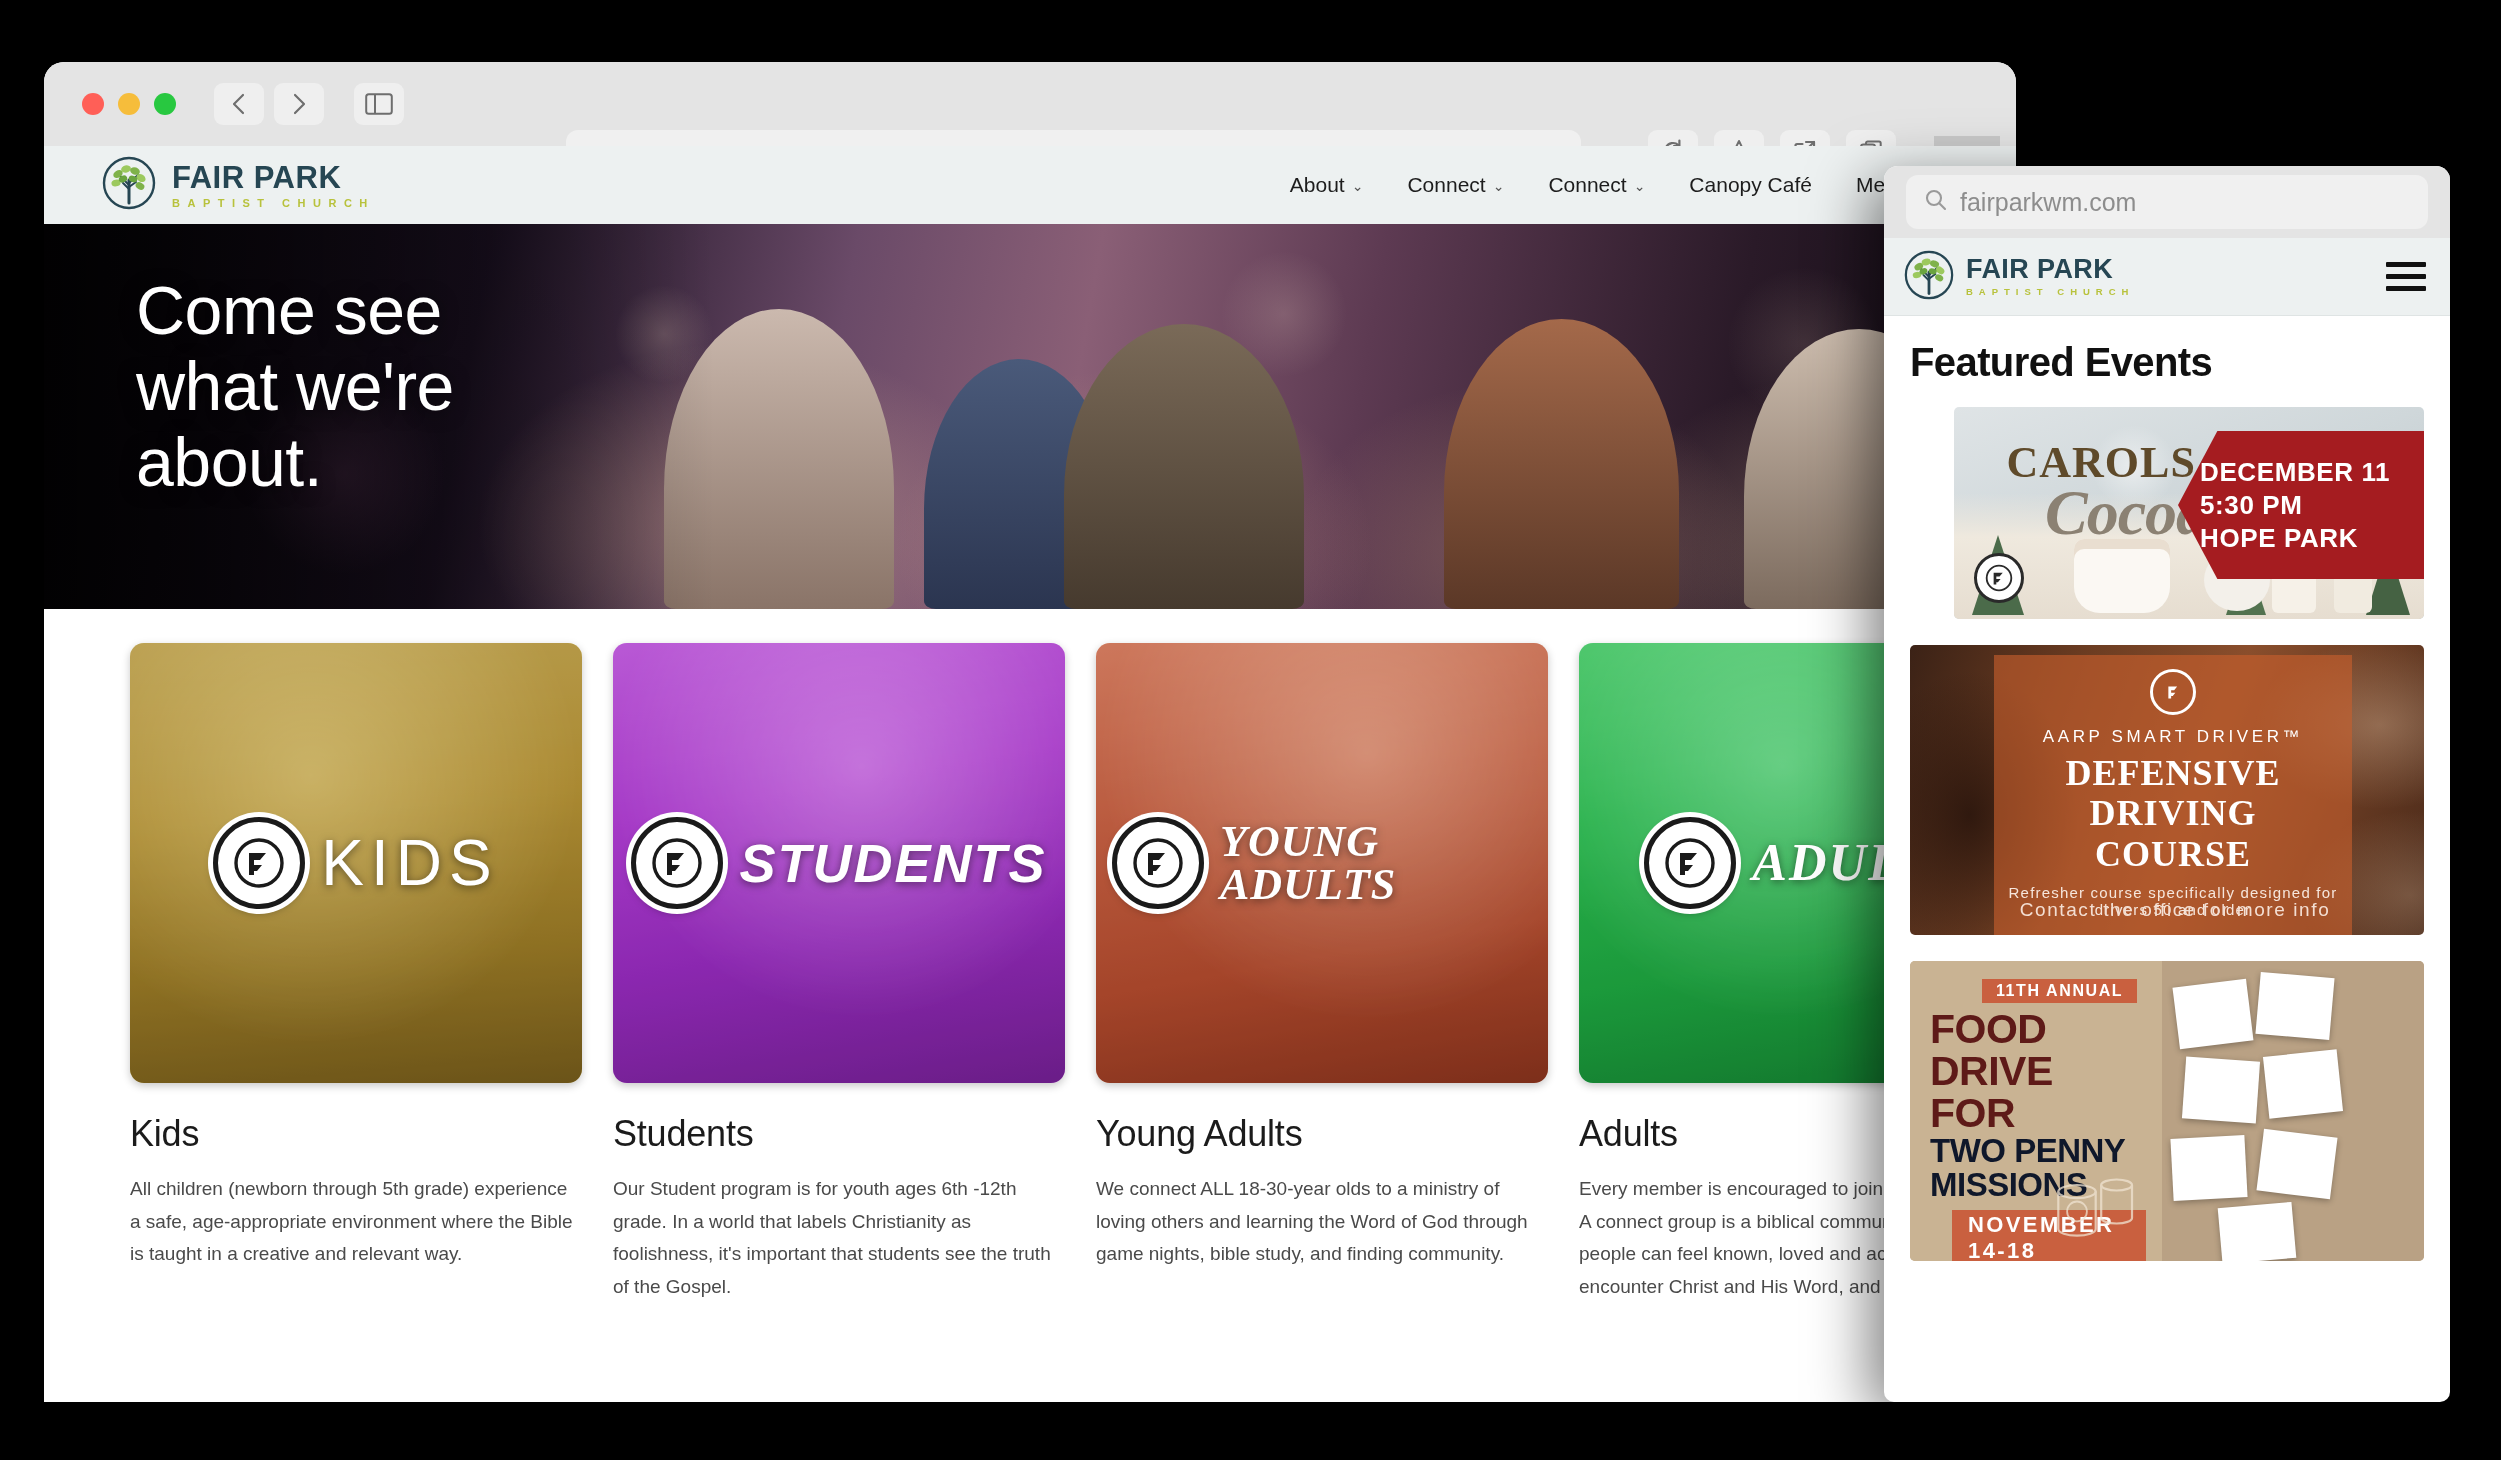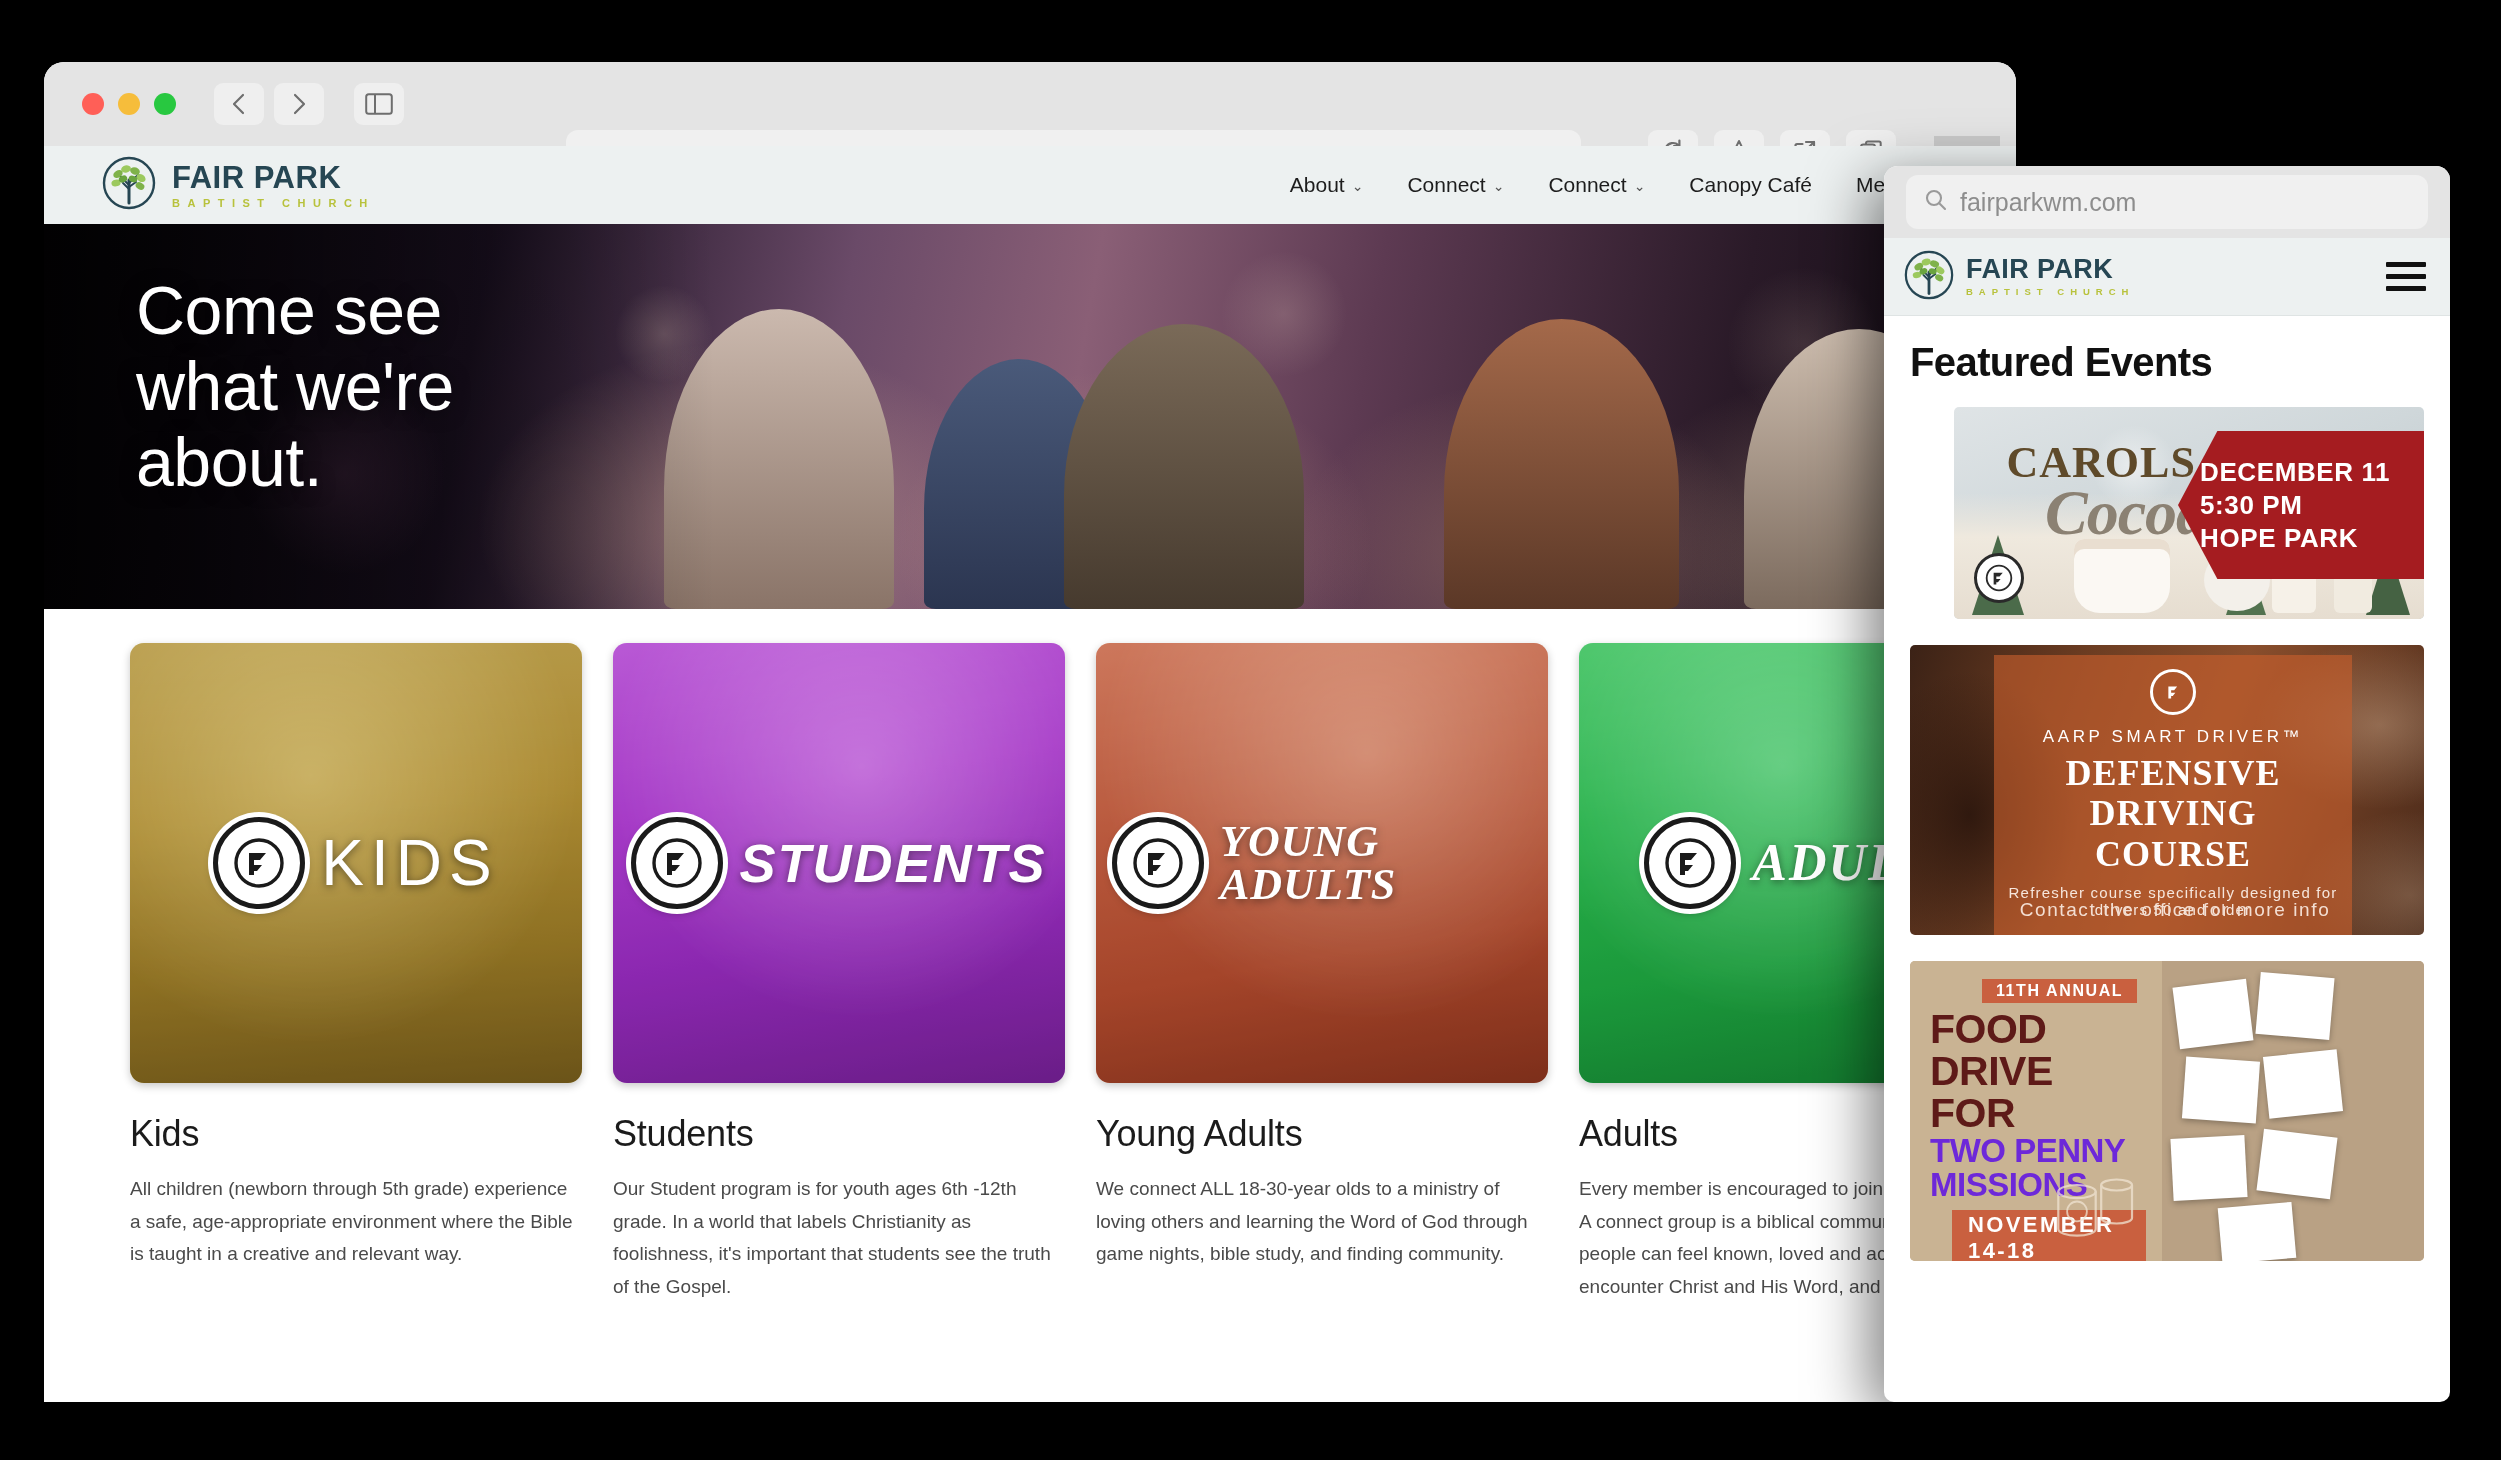--- a/index.html
+++ b/index.html
@@ -283,21 +283,21 @@
   }
 
   
   .evt-food { height: 300px; position: relative; background: #c7b293; display: flex; }
   .food-left { width: 252px; position: relative; background: #c9b393; padding: 18px 16px 0 20px; }
   .food-annual {
     display: inline-block; background: #c9603f; color: #fff; font-size: 16px; font-weight: 700;
     letter-spacing: 1.6px; padding: 3px 14px; margin-left: 52px;
   }
   .food-t1 { font-size: 41px; font-weight: 700; color: #5e1a18; letter-spacing: -.5px; line-height: 1.02; margin-top: 6px; }
-  .food-t2 { font-size: 33px; font-weight: 700; color: #6d28d9; letter-spacing: -.5px; line-height: 1.02; }
+  .food-t2 { font-size: 33px; font-weight: 700; color: #0f172a; letter-spacing: -.5px; line-height: 1.02; }
   .food-date {
     display: inline-block; background: #c9603f; color: #fff; font-size: 22px; font-weight: 700;
     letter-spacing: 2.4px; padding: 2px 16px; margin-top: 8px; margin-left: 22px;
   }
   .food-list-h { font-size: 14.5px; font-weight: 700; color: #4a1815; margin-top: 16px; letter-spacing: .2px; }
   .food-list { margin-top: 3px; }
   .food-list li { list-style: none; font-size: 14.5px; color: #4a1815; line-height: 1.5; }
   .food-cans { position:absolute; right: 8px; bottom: 10px; width: 110px; height: 110px; opacity: .75; }
   .food-right { flex: 1; position: relative; background: #b9a184; overflow: hidden; }
   .poly { position: absolute; background: #fff; box-shadow: 0 2px 6px rgba(0,0,0,.3); }

